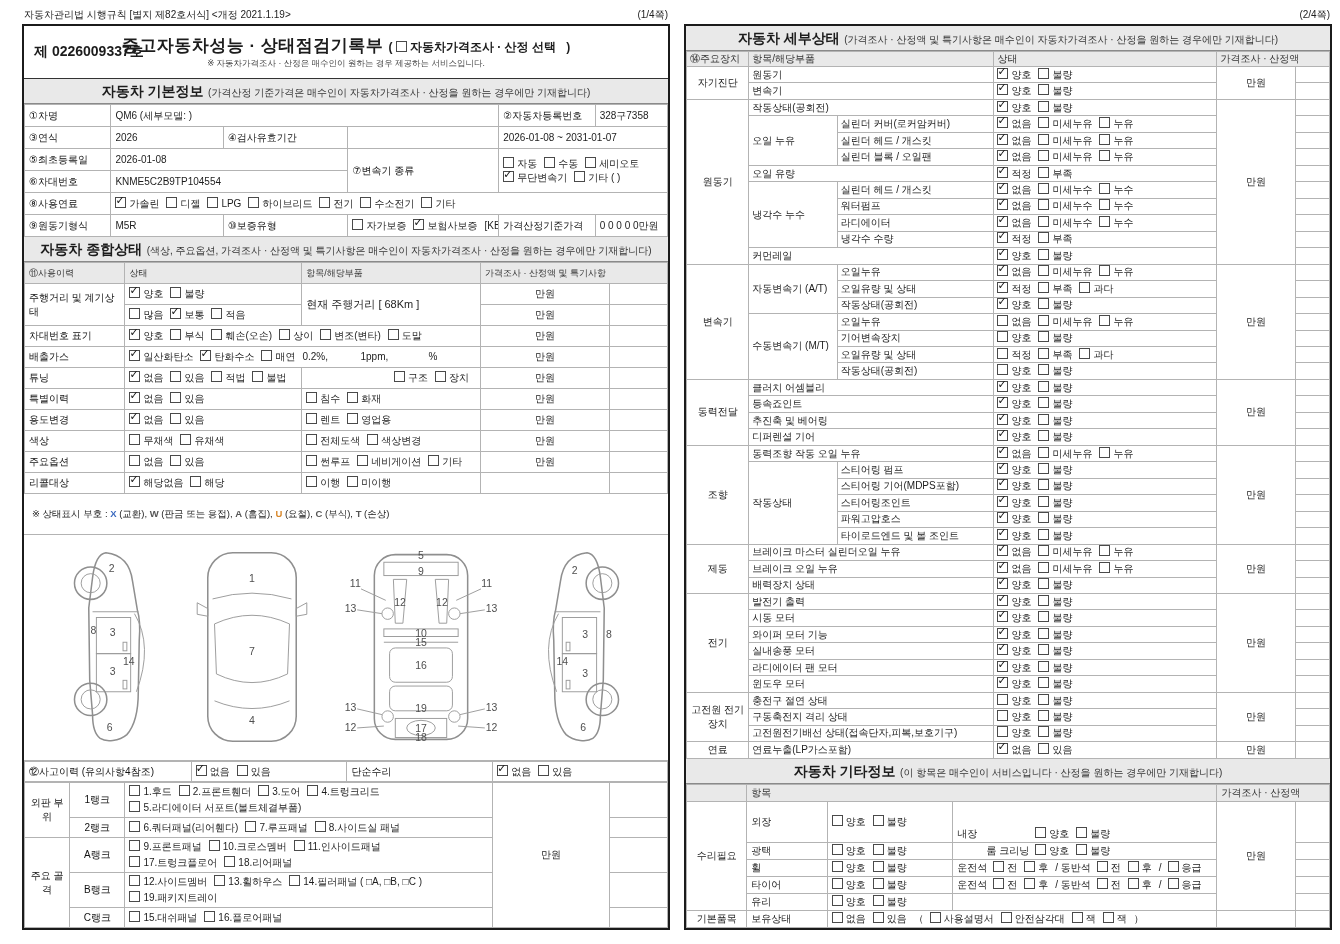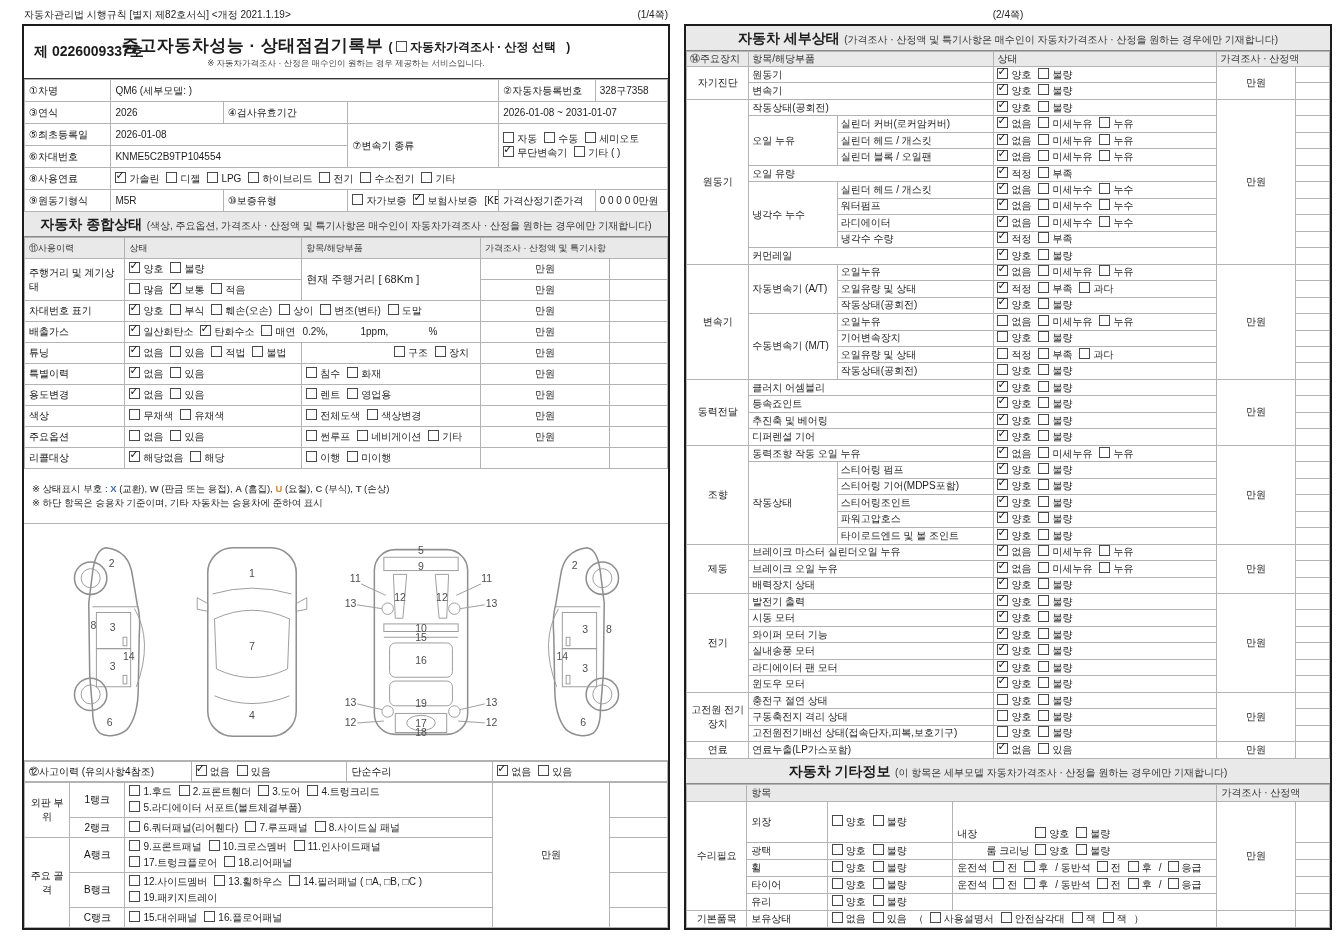--- a/index.html
+++ b/index.html
@@ -67,20 +67,24 @@
           <span>중고자동차성능 · 상태점검기록부</span>
           <span class="opttl">
             <span>(</span>
             <span><span class="opt"><span class="cb"></span><span>자동차가격조사 · 산정 선택</span></span></span>
             <span>)</span>
           </span>
         </div>
         <div class="ttlnote">※ 자동차가격조사 · 산정은 매수인이 원하는 경우 제공하는 서비스입니다.</div>
       </div>
 
+      <div class="bar">
+        <b>자동차 기본정보</b>
+        <span class="note">(가격산정 기준가격은 매수인이 자동차가격조사 · 산정을 원하는 경우에만 기재합니다)</span>
+      </div>
 
       <table id="basic">
         <colgroup>
             <col style="width:86px">
             <col style="width:112px">
             <col style="width:124px">
             <col style="width:150px">
             <col style="width:96px">
             <col style="width:72px">
           </colgroup>
@@ -211,21 +215,20 @@
           <td><span class="opt"><span class="cb"></span><span>이행</span></span><span class="opt"><span class="cb"></span><span>미이행</span></span></td>
           <td class="price"></td>
               <td class="pe"></td>
         </tr>
       </tbody>
         </table>
 
 
       <div class="notesblk">
         <div class="legend"><span>※ 상태표시 부호 : </span><span id="legend"><b style="color: rgb(58, 106, 191);">X</b><span> (교환), </span><b style="color: rgb(85, 85, 85);">W</b><span> (판금 또는 용접), </span><b style="color: rgb(85, 85, 85);">A</b><span> (흠집), </span><b style="color: rgb(217, 136, 42);">U</b><span> (요철), </span><b style="color: rgb(85, 85, 85);">C</b><span> (부식), </span><b style="color: rgb(85, 85, 85);">T</b><span> (손상)</span></span></div>
-        <div>※ 하단 항목은 승용차 기준이며, 기타 자동차는 승용차에 준하여 표시</div>
       </div>
 
       <div class="diagrams">
 
         <svg width="128" height="200" viewBox="0 0 128 210">
           <path class="car" d="M66,6 C84,8 92,20 94,36 L99,66 C102,76 102,86 101,98 L100,152 C100,172 96,188 88,197 C80,204 66,205 60,201 C53,196 52,186 52,176 L49,140 L48,64 L52,32 C54,16 58,7 66,6 Z"></path>
           <path class="carthin" d="M96,70 Q116,104 98,152"></path>
           <rect class="carthin" x="56" y="74" width="36" height="38"></rect>
           <rect class="carthin" x="56" y="112" width="36" height="40"></rect>
           <line class="carthin" x1="52" y1="68" x2="100" y2="68"></line>
@@ -374,21 +377,21 @@
           <td class="lab ctr">C랭크</td>
           <td><span class="opt"><span class="cb"></span><span>15.대쉬패널</span></span><span class="opt"><span class="cb"></span><span>16.플로어패널</span></span></td>
           <td class="pe"></td>
         </tr>
       </tbody>
         </table>
     </div>
   </div>
 
   <div class="pagecol">
-    <div class="meta" style="justify-content:center">
+    <div class="meta" style="justify-content:flex-end">
       <span>(2/4쪽)</span>
     </div>
     <div class="pagebox" id="p2box">
 
       <div class="bar">
         <b>자동차 세부상태</b>
         <span class="note">(가격조사 · 산정액 및 특기사항은 매수인이 자동차가격조사 · 산정을 원하는 경우에만 기재합니다)</span>
       </div>
 
       <table id="dtbl">
@@ -640,21 +643,21 @@
               <td colspan="2">연료누출(LP가스포함)</td>
               <td><span class="opt"><span class="cb ck"></span><span>없음</span></span><span class="opt"><span class="cb"></span><span>있음</span></span></td>
               <td class="price" rowspan="1">만원</td>
               <td class="pe"></td>
             </tr>
           </tbody>
       </table>
 
       <div class="bar">
         <b>자동차 기타정보</b>
-        <span class="note">(이 항목은 세부모델 자동차가격조사 · 산정을 원하는 경우에만 기재합니다)</span>
+        <span class="note">(이 항목은 매수인이 서비스입니다 · 산정을 원하는 경우에만 기재합니다)</span>
       </div>
 
       <table id="mtbl">
         <colgroup>
             <col style="width:60px">
             <col style="width:80px">
             <col style="width:125px">
             <col style="width:263px">
             <col style="width:78px">
             <col style="width:34px">

